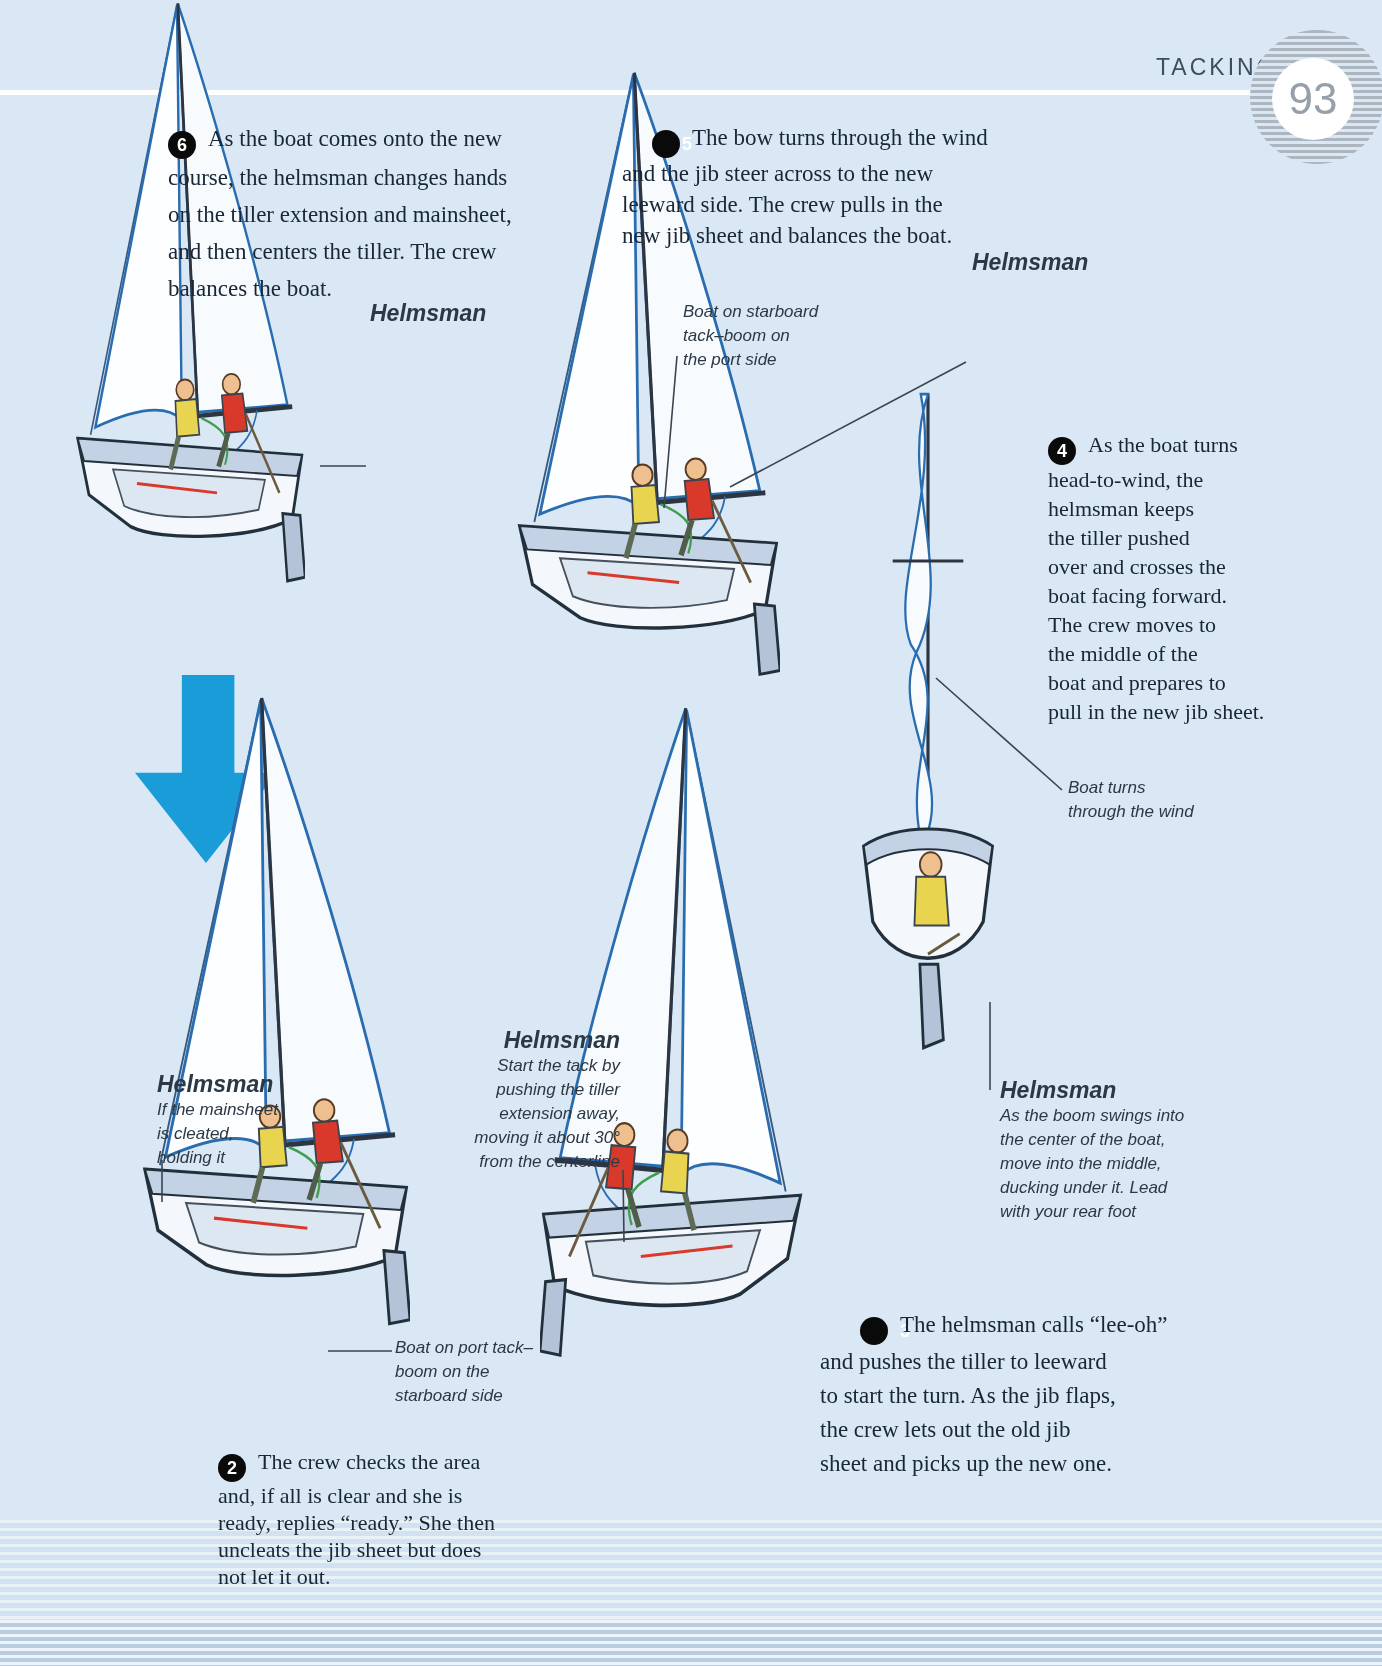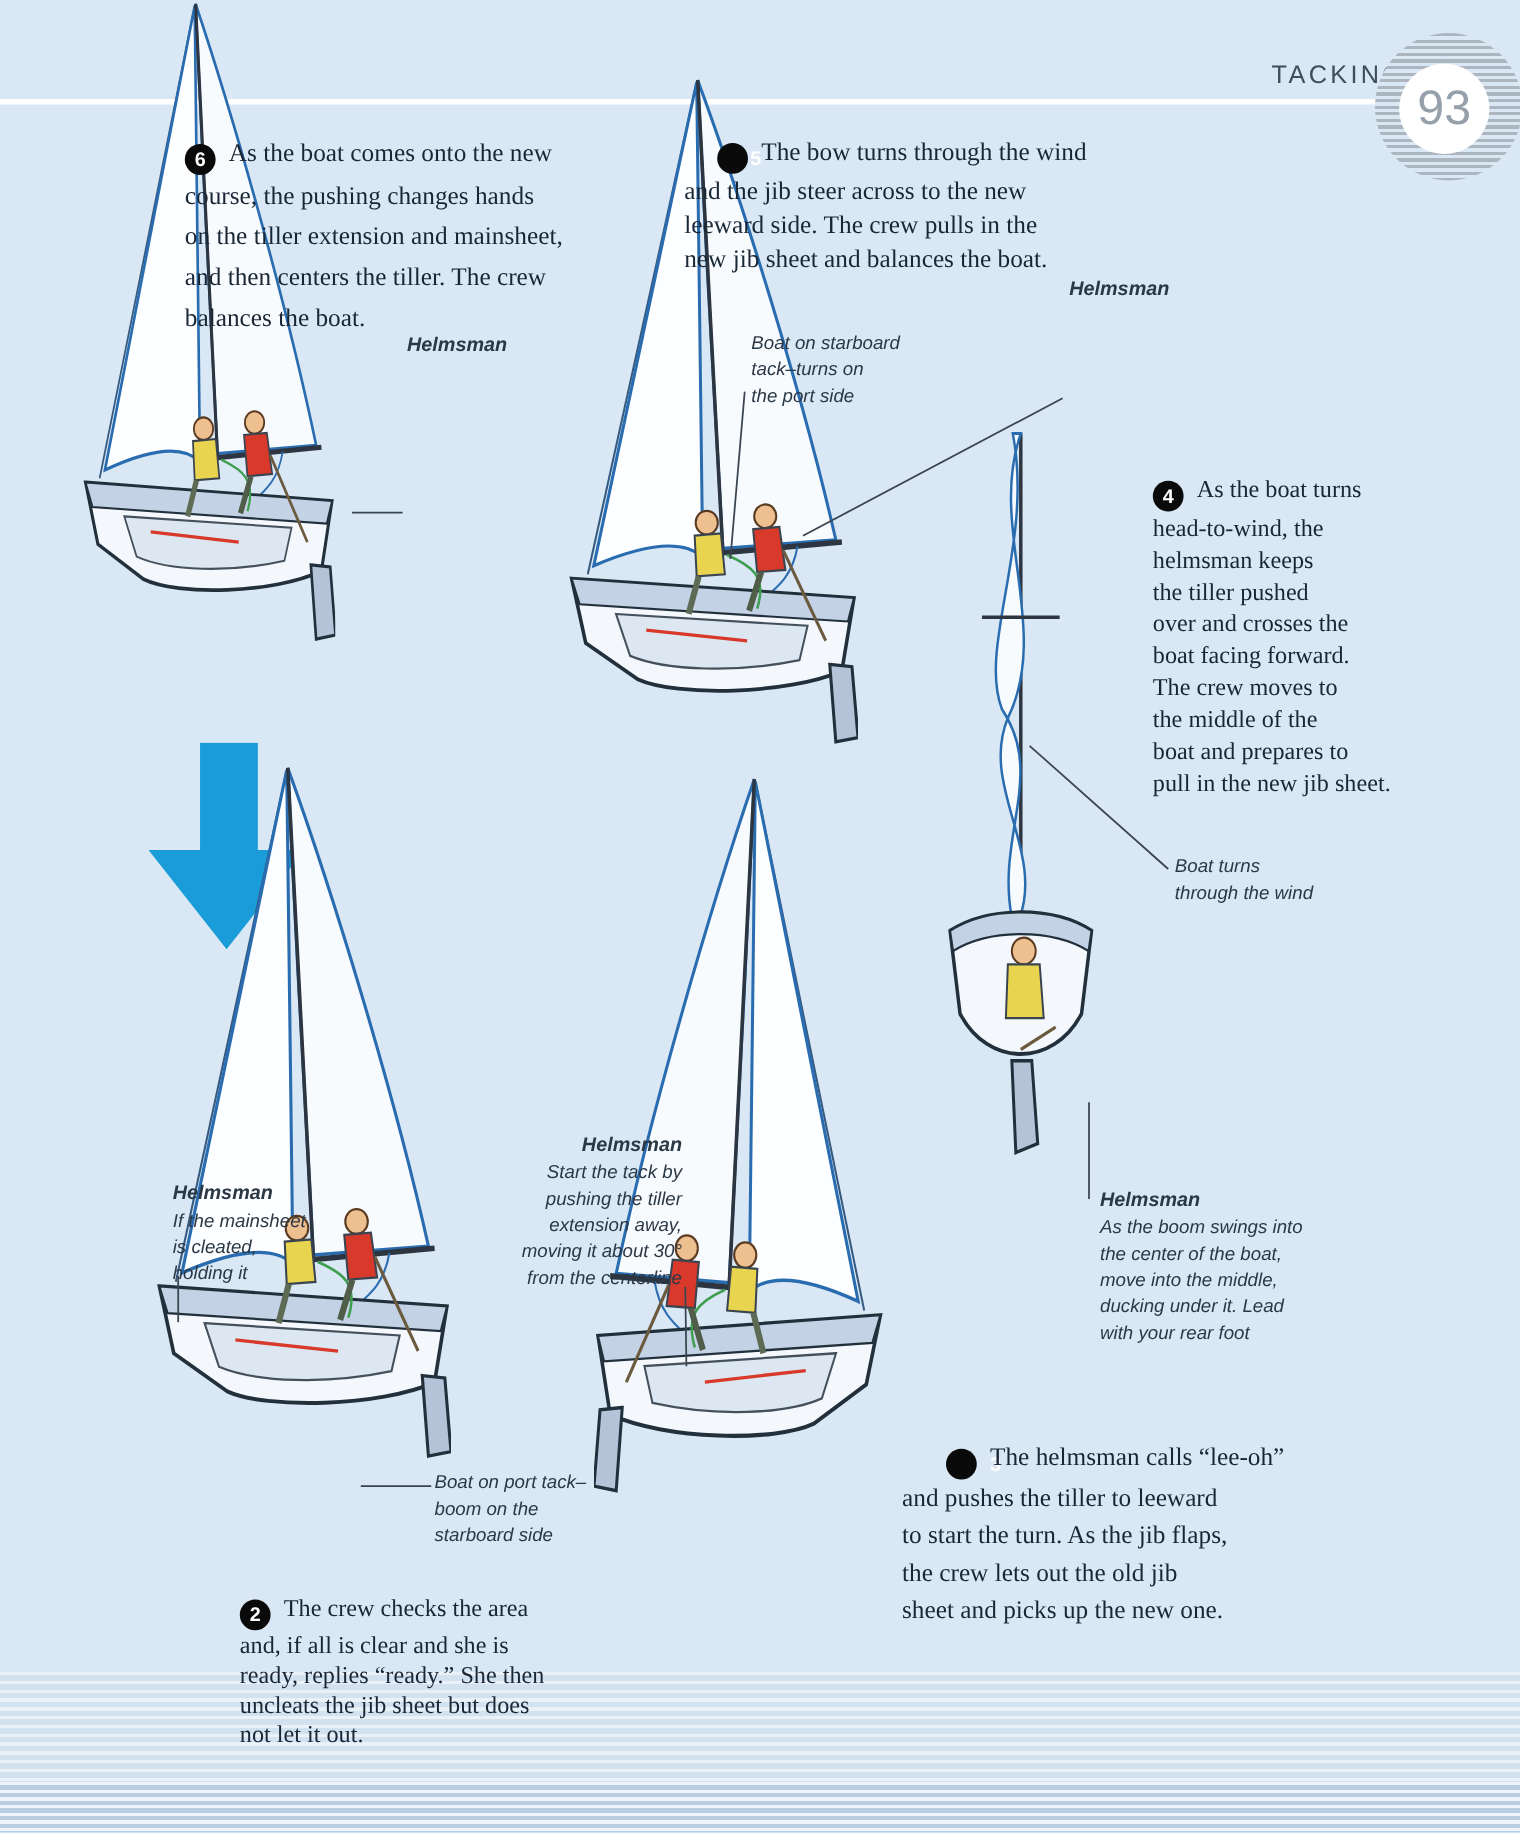--- a/index.html
+++ b/index.html
@@ -53,21 +53,21 @@
   #step5{left:622px;top:122px;font-size:23px;line-height:31px;width:420px;text-indent:30px;}
   #step4{left:1048px;top:430px;font-size:22px;line-height:29px;width:300px;}
   #step3{left:820px;top:1308px;font-size:23px;line-height:34px;width:380px;text-indent:40px;}
   #step2{left:218px;top:1448px;font-size:22px;line-height:27px;width:340px;}
   
   .annot{
     position:absolute;z-index:5;
     font-family:"Liberation Sans",sans-serif;font-style:italic;
     color:#2b3845;font-size:17px;line-height:24px;
   }
-  .annot .title{font-weight:bold;font-size:18px;margin-bottom:2px;}
+  .annot .title{font-weight:bold;font-size:23px;margin-bottom:2px;}
   .annot-text{white-space:pre-line;}
   #annot-helm6{left:370px;top:302px;font-size:18px;line-height:22px;}
   #annot-starboard{left:683px;top:300px;}
   #annot-helm5{left:972px;top:250px;font-size:16px;line-height:25px;}
   #annot-turns{left:1068px;top:776px;}
   #annot-helm4{left:1000px;top:1078px;}
   #annot-helm3{left:380px;top:1028px;width:240px;text-align:right;}
   #annot-helm2{left:157px;top:1072px;}
   #annot-port{left:395px;top:1336px;}
   
@@ -155,21 +155,21 @@
     <line x1="1062" y1="790" x2="936" y2="678"></line>
     <line x1="990" y1="1002" x2="990" y2="1090"></line>
     <line x1="623" y1="1170" x2="624" y2="1242"></line>
     <line x1="162" y1="1160" x2="162" y2="1202"></line>
     <line x1="328" y1="1351" x2="392" y2="1351"></line>
   </g>
 </svg>
 
 <div class="step" id="step6">
   <span class="bullet">6</span><span class="step-text">As the boat comes onto the new
-course, the pushing changes hands
+course, the helmsman changes hands
 on the tiller extension and mainsheet,
 and then centers the tiller. The crew
 balances the boat.</span>
 </div>
 
 <div class="step" id="step5">
   <span class="bullet">5</span><span class="step-text">The bow turns through the wind
 and the jib steer across to the new
 leeward side. The crew pulls in the
 new jib sheet and balances the boat.</span>
@@ -203,21 +203,21 @@
 uncleats the jib sheet but does
 not let it out.</span>
 </div>
 
 <div class="annot" id="annot-helm6">
   <div class="title">Helmsman</div>
 </div>
 
 <div class="annot" id="annot-starboard">
   <div class="annot-text">Boat on starboard
-tack–turns on
+tack–boom on
 the port side</div>
 </div>
 
 <div class="annot" id="annot-helm5">
   <div class="title">Helmsman</div>
 </div>
 
 <div class="annot" id="annot-turns">
   <div class="annot-text">Boat turns
 through the wind</div>

